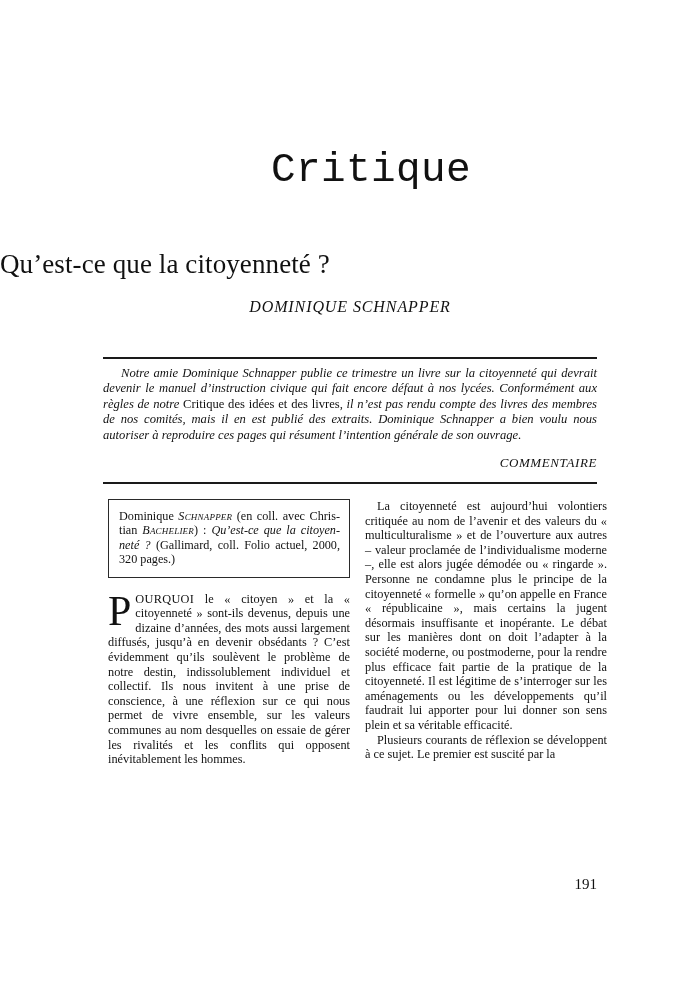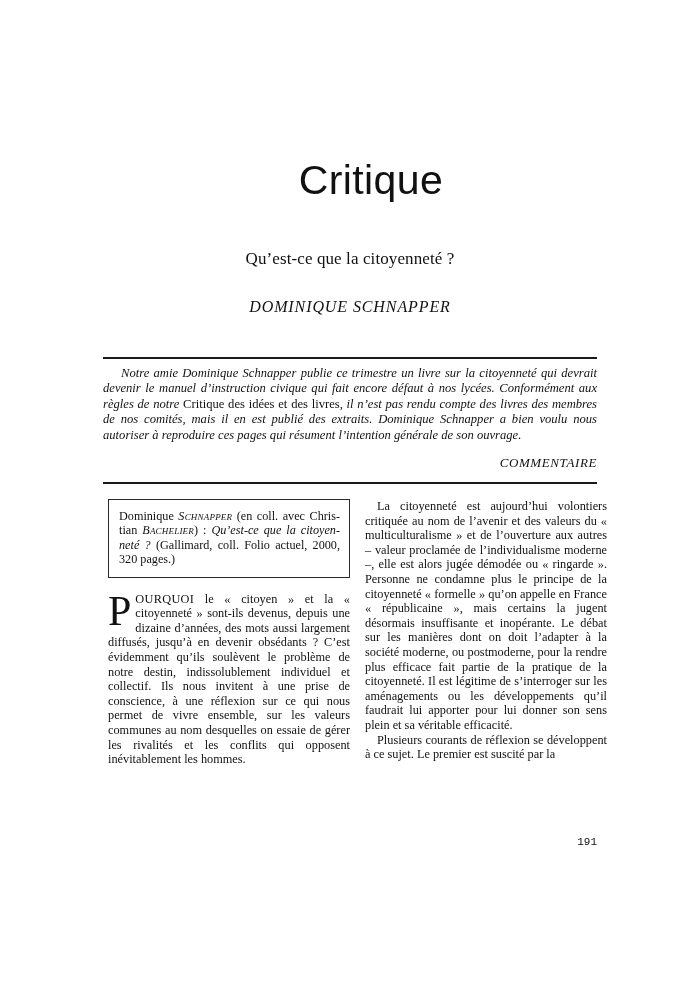--- a/index.html
+++ b/index.html
@@ -29,32 +29,32 @@
     top: 142px;
     left: 0;
     width: 700px;
     text-align: center;
   }
   .journal-title {
     font-size: 41px;
     font-weight: 400;
     letter-spacing: 0.4px;
     line-height: 1;
-    margin: 18px;
-    font-family: Liberation Sans, sans-serif;
+    margin: 8px;
+    font-family: Liberation Mono, monospace;
     padding-left: 42px;
   }
 
   .article-title {
     position: absolute;
     top: 250px;
     left: 0;
     width: 700px;
-    text-align: center;
-    font-size: 17px;
+    text-align: left;
+    font-size: 27px;
     font-weight: 400;
     line-height: 1.1;
     margin: 0;
     letter-spacing: 0.1px;
   }
 
   .byline {
     position: absolute;
     top: 298px;
     left: 0;
@@ -153,26 +153,25 @@
     font-family: "Liberation Serif", "DejaVu Serif", serif;
   }
   .smallcaps-lead {
     font-variant: small-caps;
     letter-spacing: 0.3px;
   }
 
   
   .folio {
     position: absolute;
-    top: 836px;
+    top: 876px;
     left: 0;
     width: 597px;
     text-align: right;
-    font-size: 11px;
-    font-family: Liberation Mono, monospace;
+    font-size: 15px;
   }
 </style>
 </head>
 <body>
 
 <div class="page">
 
   <div class="masthead">
     <h1 class="journal-title">Critique</h1>
   </div>

